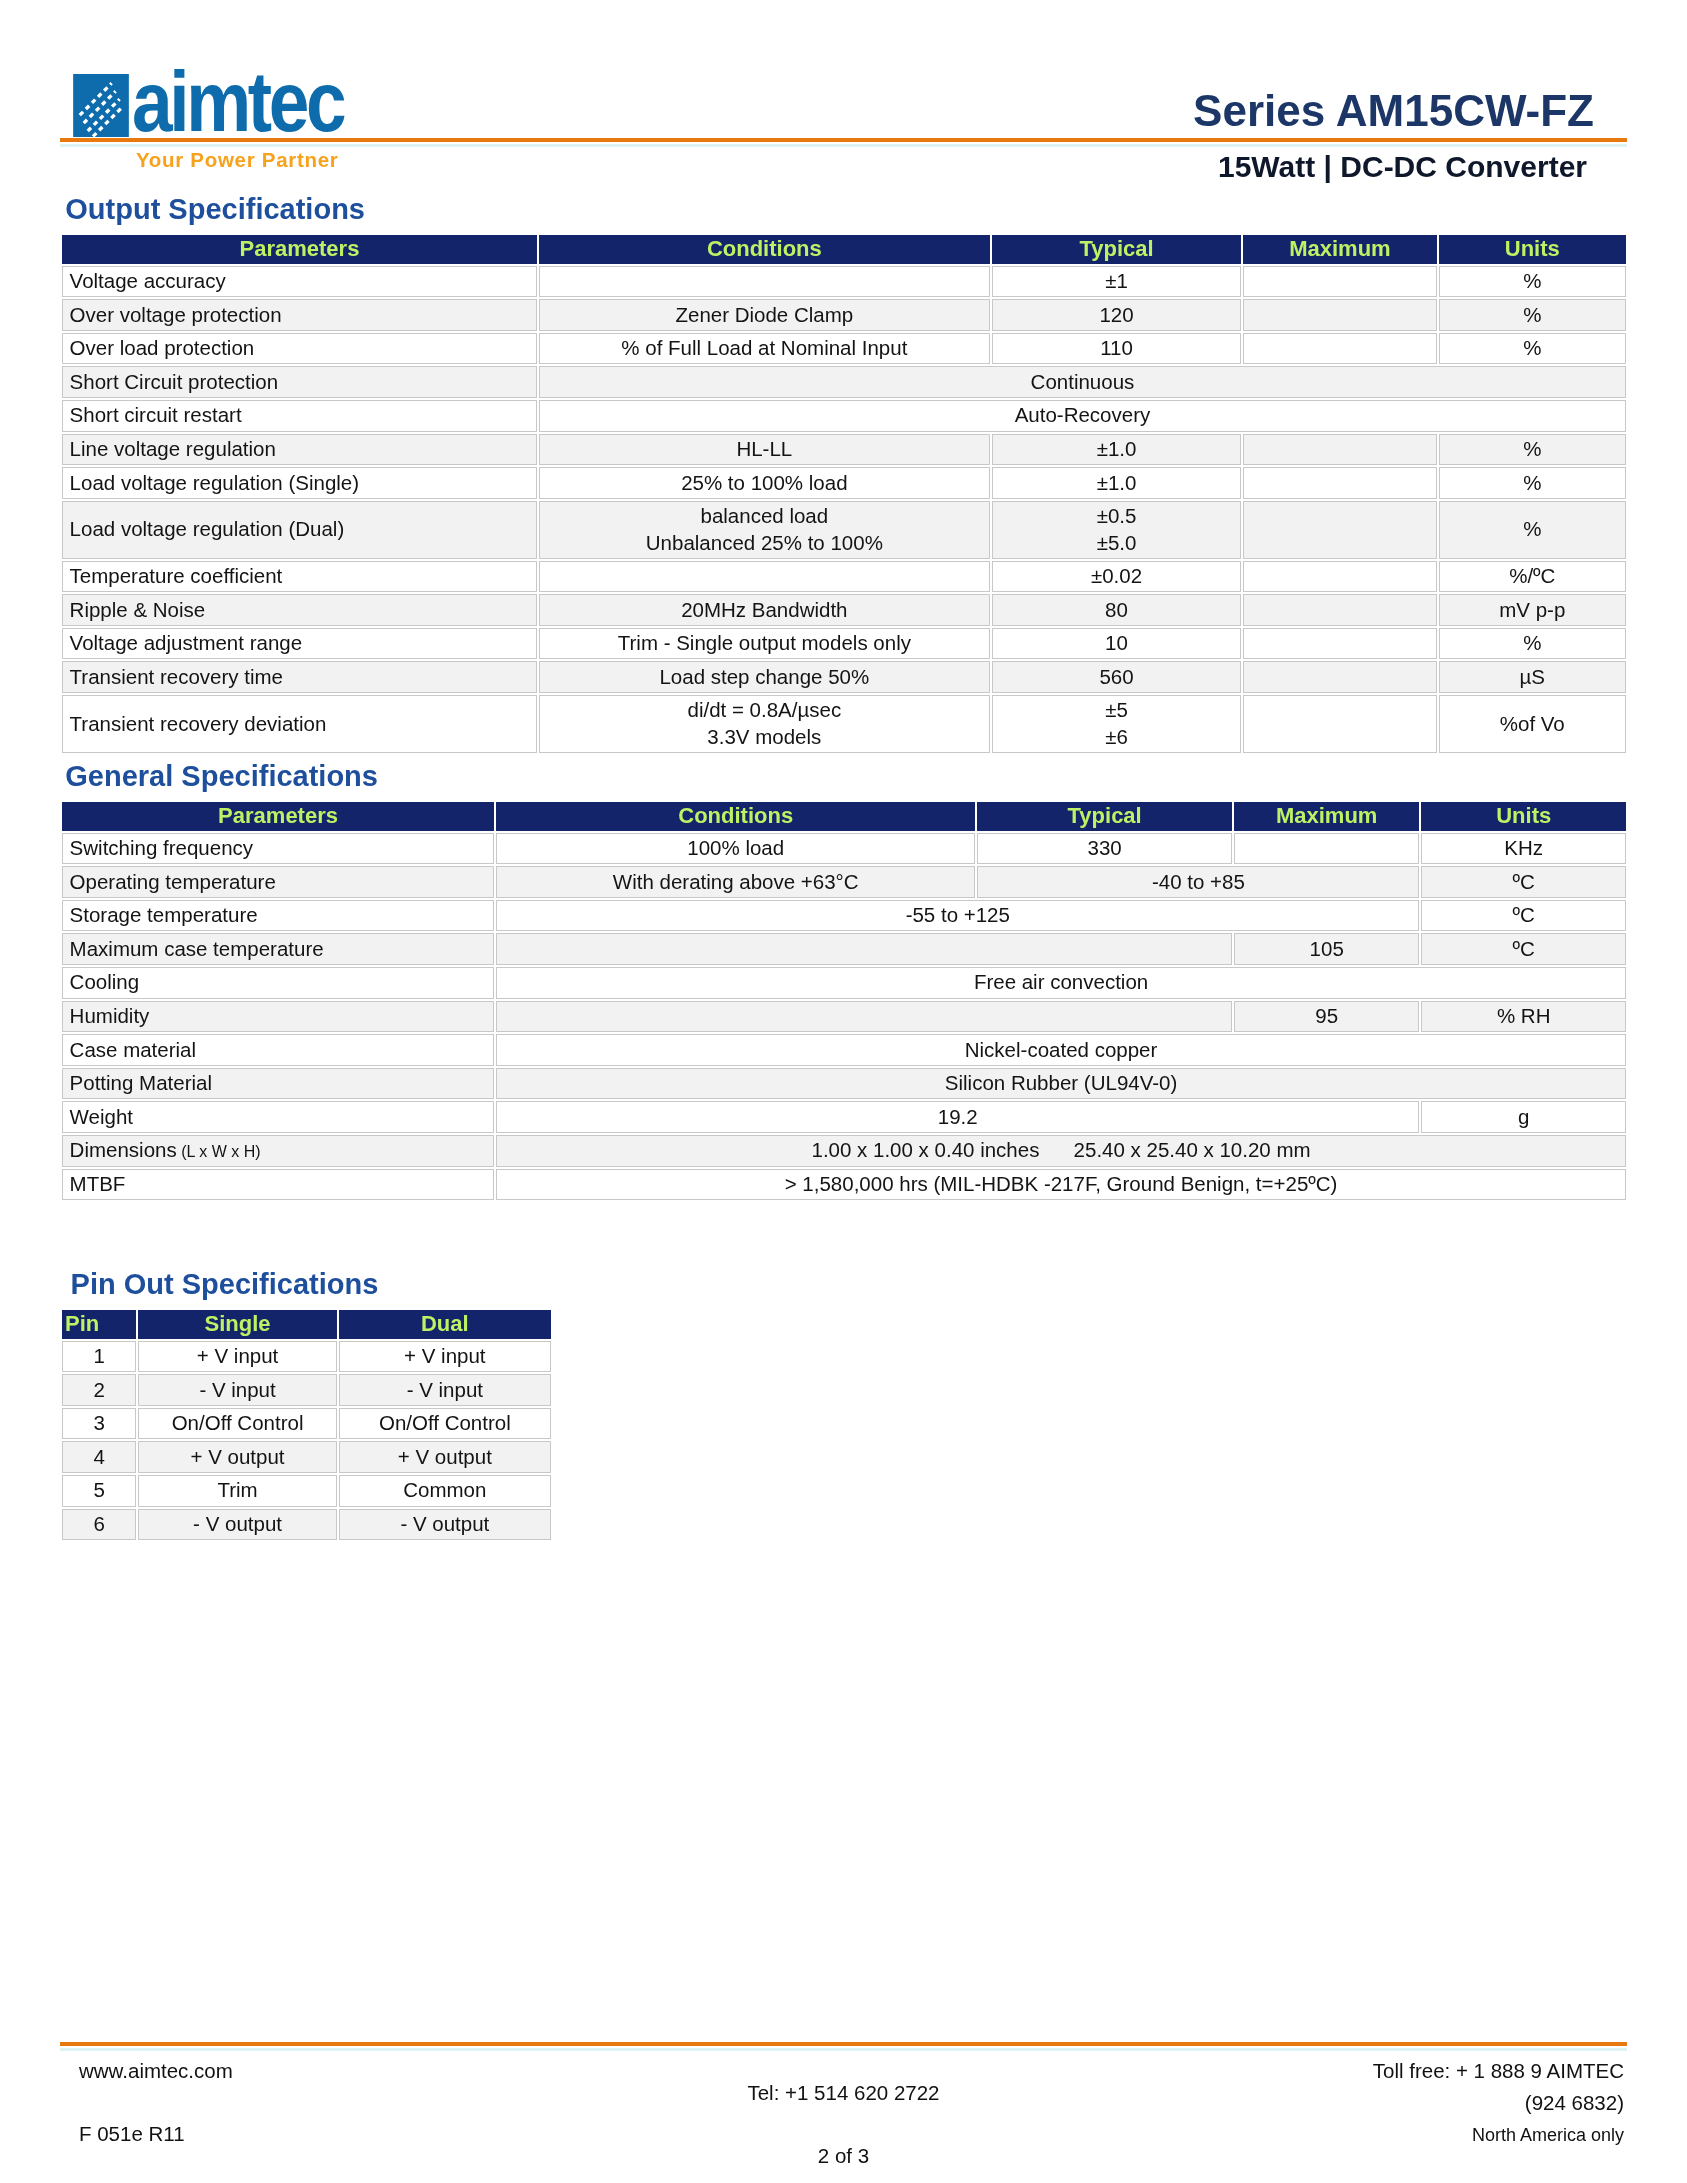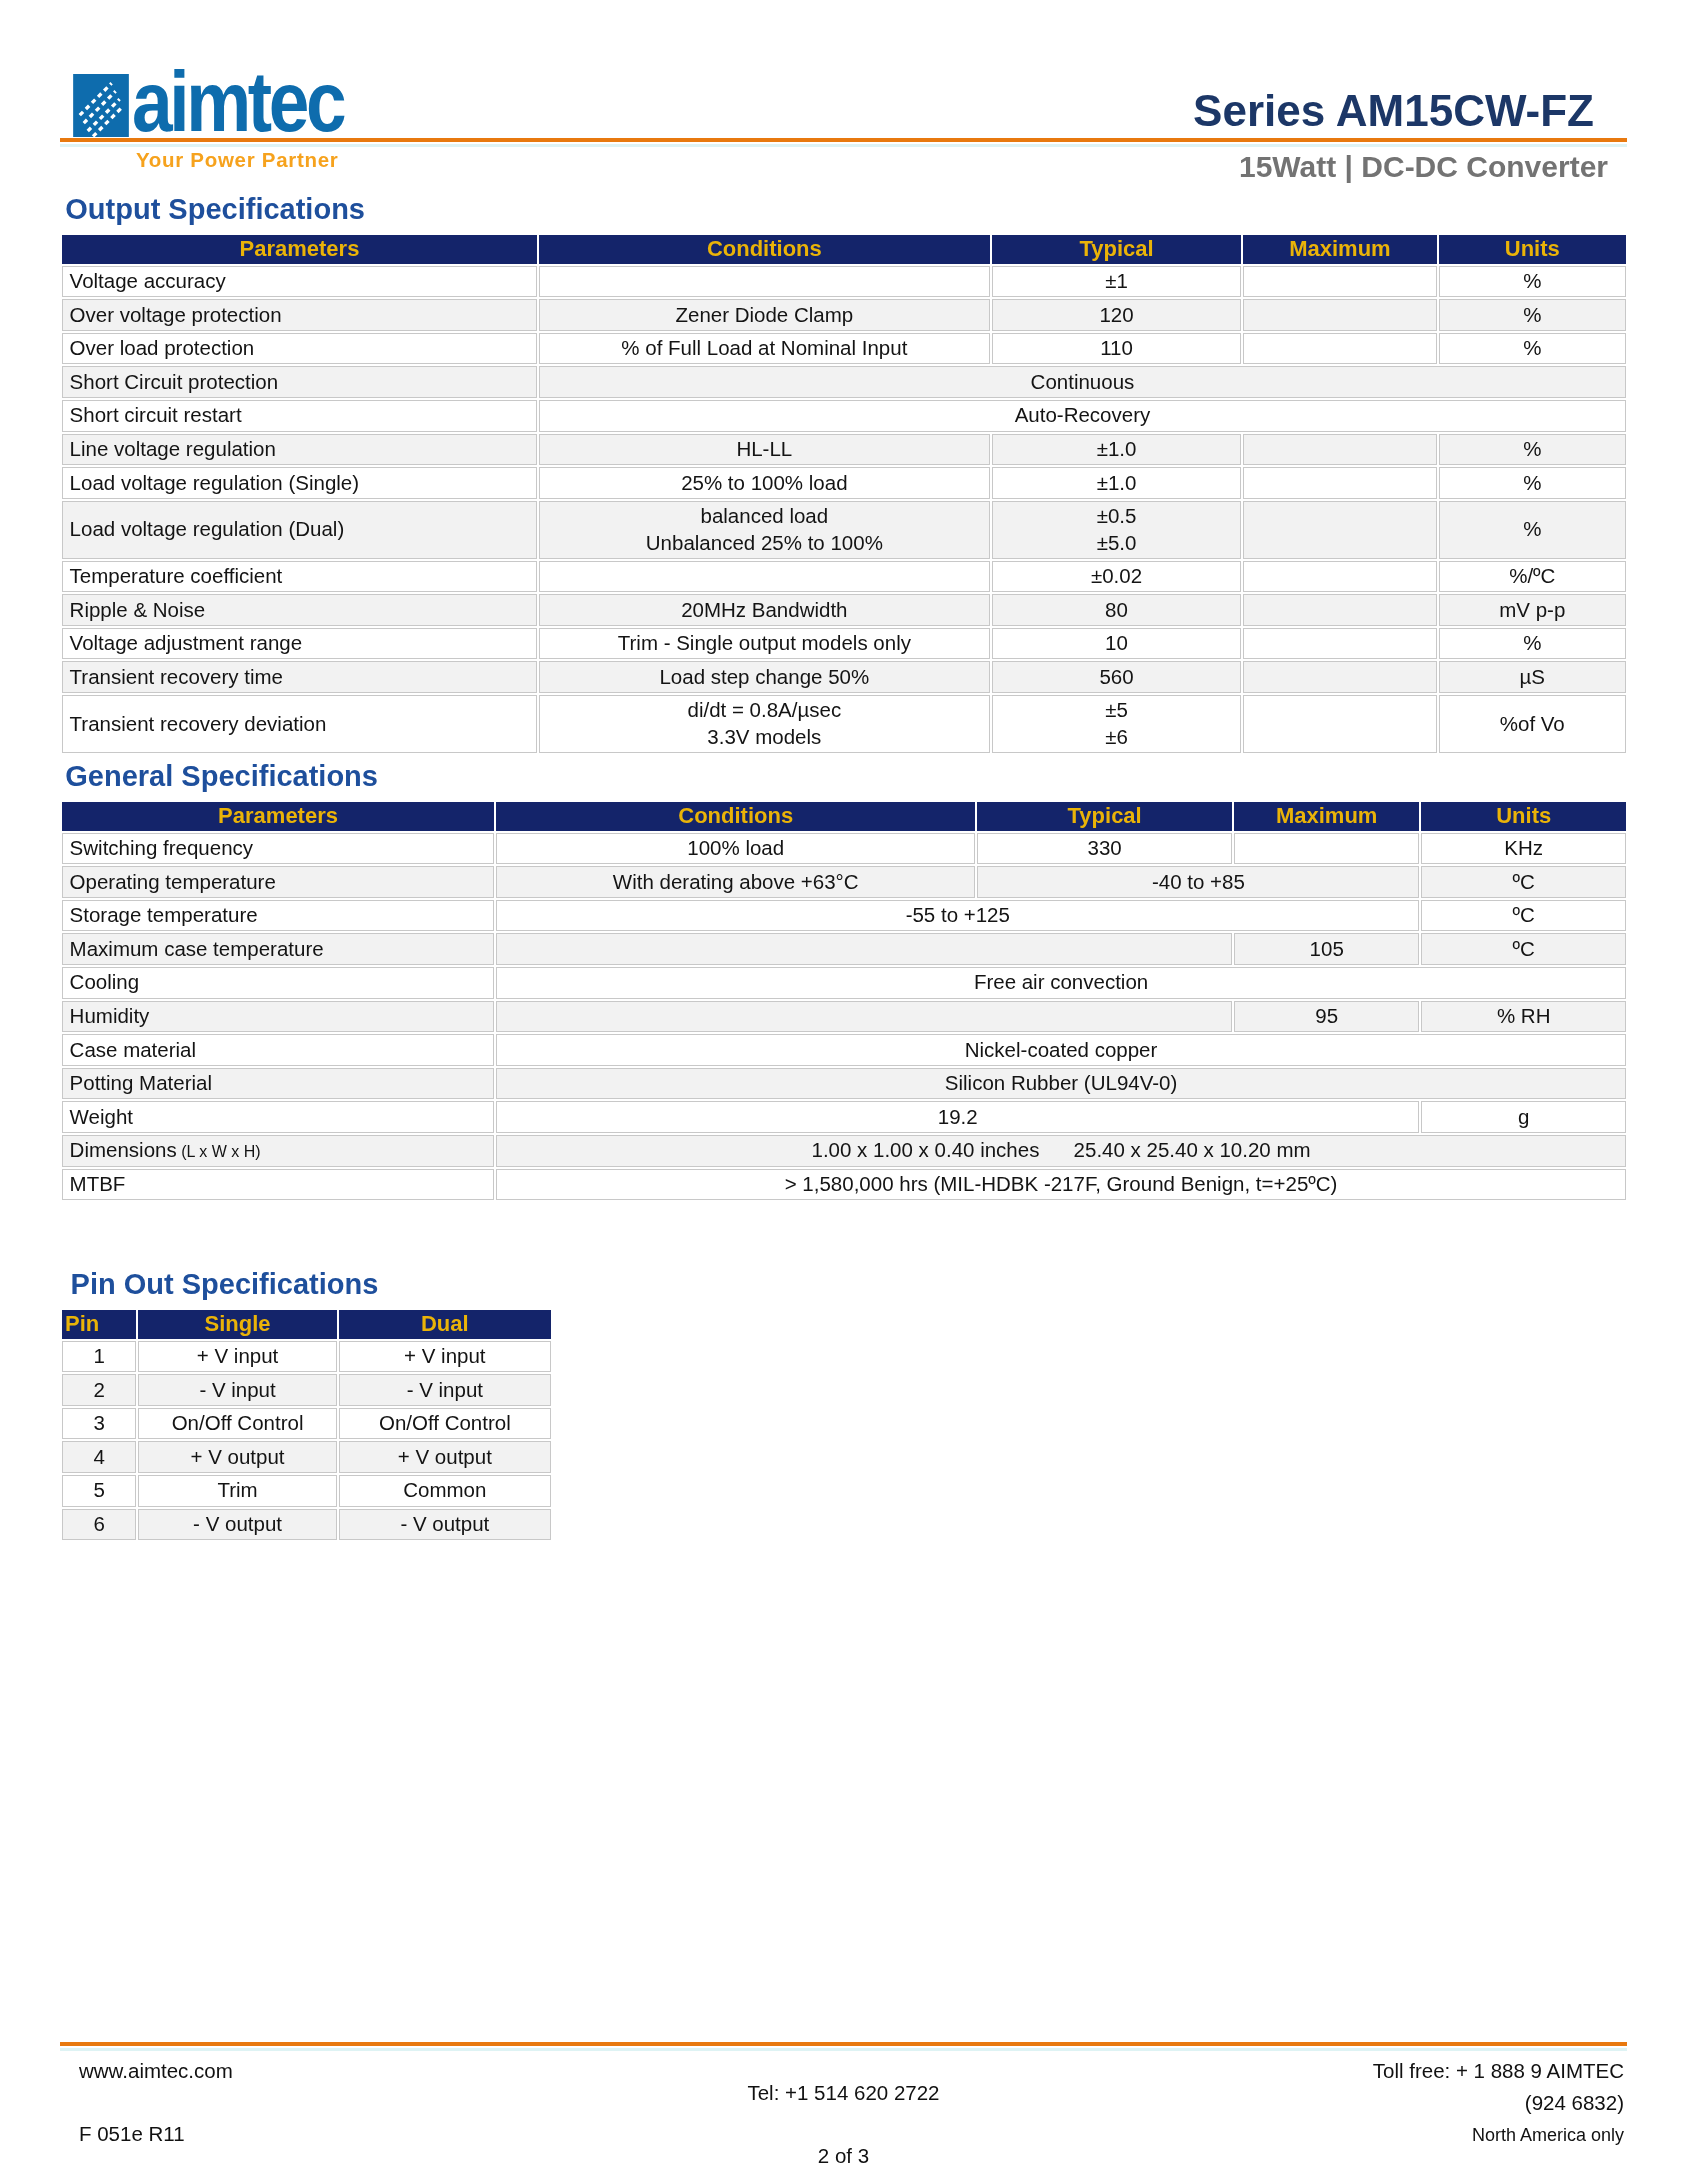--- a/index.html
+++ b/index.html
@@ -8,34 +8,34 @@
 
   
   .logo-square{position:absolute;left:73px;top:74px;}
   .logo-text{position:absolute;left:132px;top:58px;font-size:86px;font-weight:bold;
              color:#0e6cad;letter-spacing:-4px;transform:scaleX(.85);transform-origin:left top;line-height:1;}
   .tagline{position:absolute;left:136px;top:148px;font-size:20.5px;font-weight:bold;
            color:#f6a21d;letter-spacing:0.7px;}
   .orange-rule{position:absolute;left:60px;right:60px;top:138px;height:4px;background:#e8790f;}
   .cyan-rule{position:absolute;left:60px;right:60px;top:144px;height:3.3px;background:#def3f4;}
   .series-title{position:absolute;right:93px;top:86px;font-size:44px;font-weight:bold;color:#1c3767;}
-  .series-sub{position:absolute;right:79px;top:150px;font-size:30px;font-weight:bold;color:#737373;}
+  .series-sub{position:absolute;right:100px;top:150px;font-size:30px;font-weight:bold;color:#0f172a;}
 
   
   .section{position:absolute;left:60px;width:1568px;}
   #output-section{top:193px;}
   #general-section{top:760px;}
   #pinout-section{top:1268px;width:493px;}
   .section-title{font-size:29px;font-weight:bold;color:#1e4f9c;margin:0 0 6.6px 5.3px;}
   #pinout-section .section-title{margin-left:10.6px;}
 
   
   table{border-collapse:separate;border-spacing:2.6px;table-layout:fixed;width:100%;
         font-size:20.5px;}
-  th{background:#14246a;color:#eab308;font-weight:bold;font-size:22px;height:29px;
+  th{background:#14246a;color:#bef264;font-weight:bold;font-size:22px;height:29px;
      padding:0;text-align:center;}
   td{background:#ffffff;border:0.7px solid #c8c8c8;height:27px;padding:1.3px 6.6px;
      text-align:center;line-height:1.3;overflow:hidden;}
   tr.alt td{background:#f2f2f2;}
   td.param{text-align:left;}
   td .small{font-size:16px;}
   .pin-table th:first-child{text-align:left;padding-left:3px;}
 
   
   .footer-rule{position:absolute;left:60px;right:60px;top:2042px;height:4px;background:#e8790f;}

